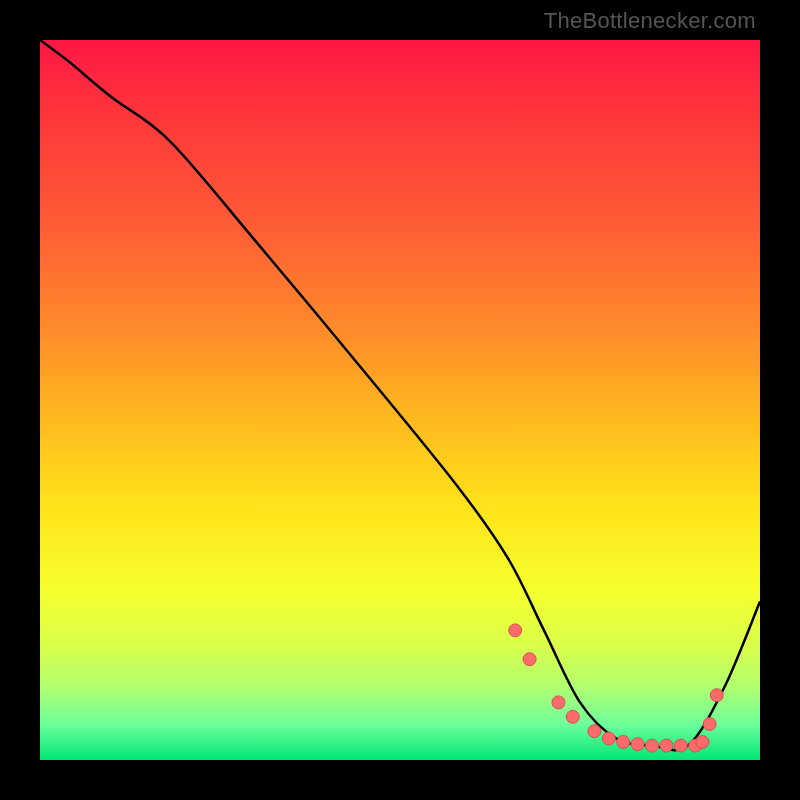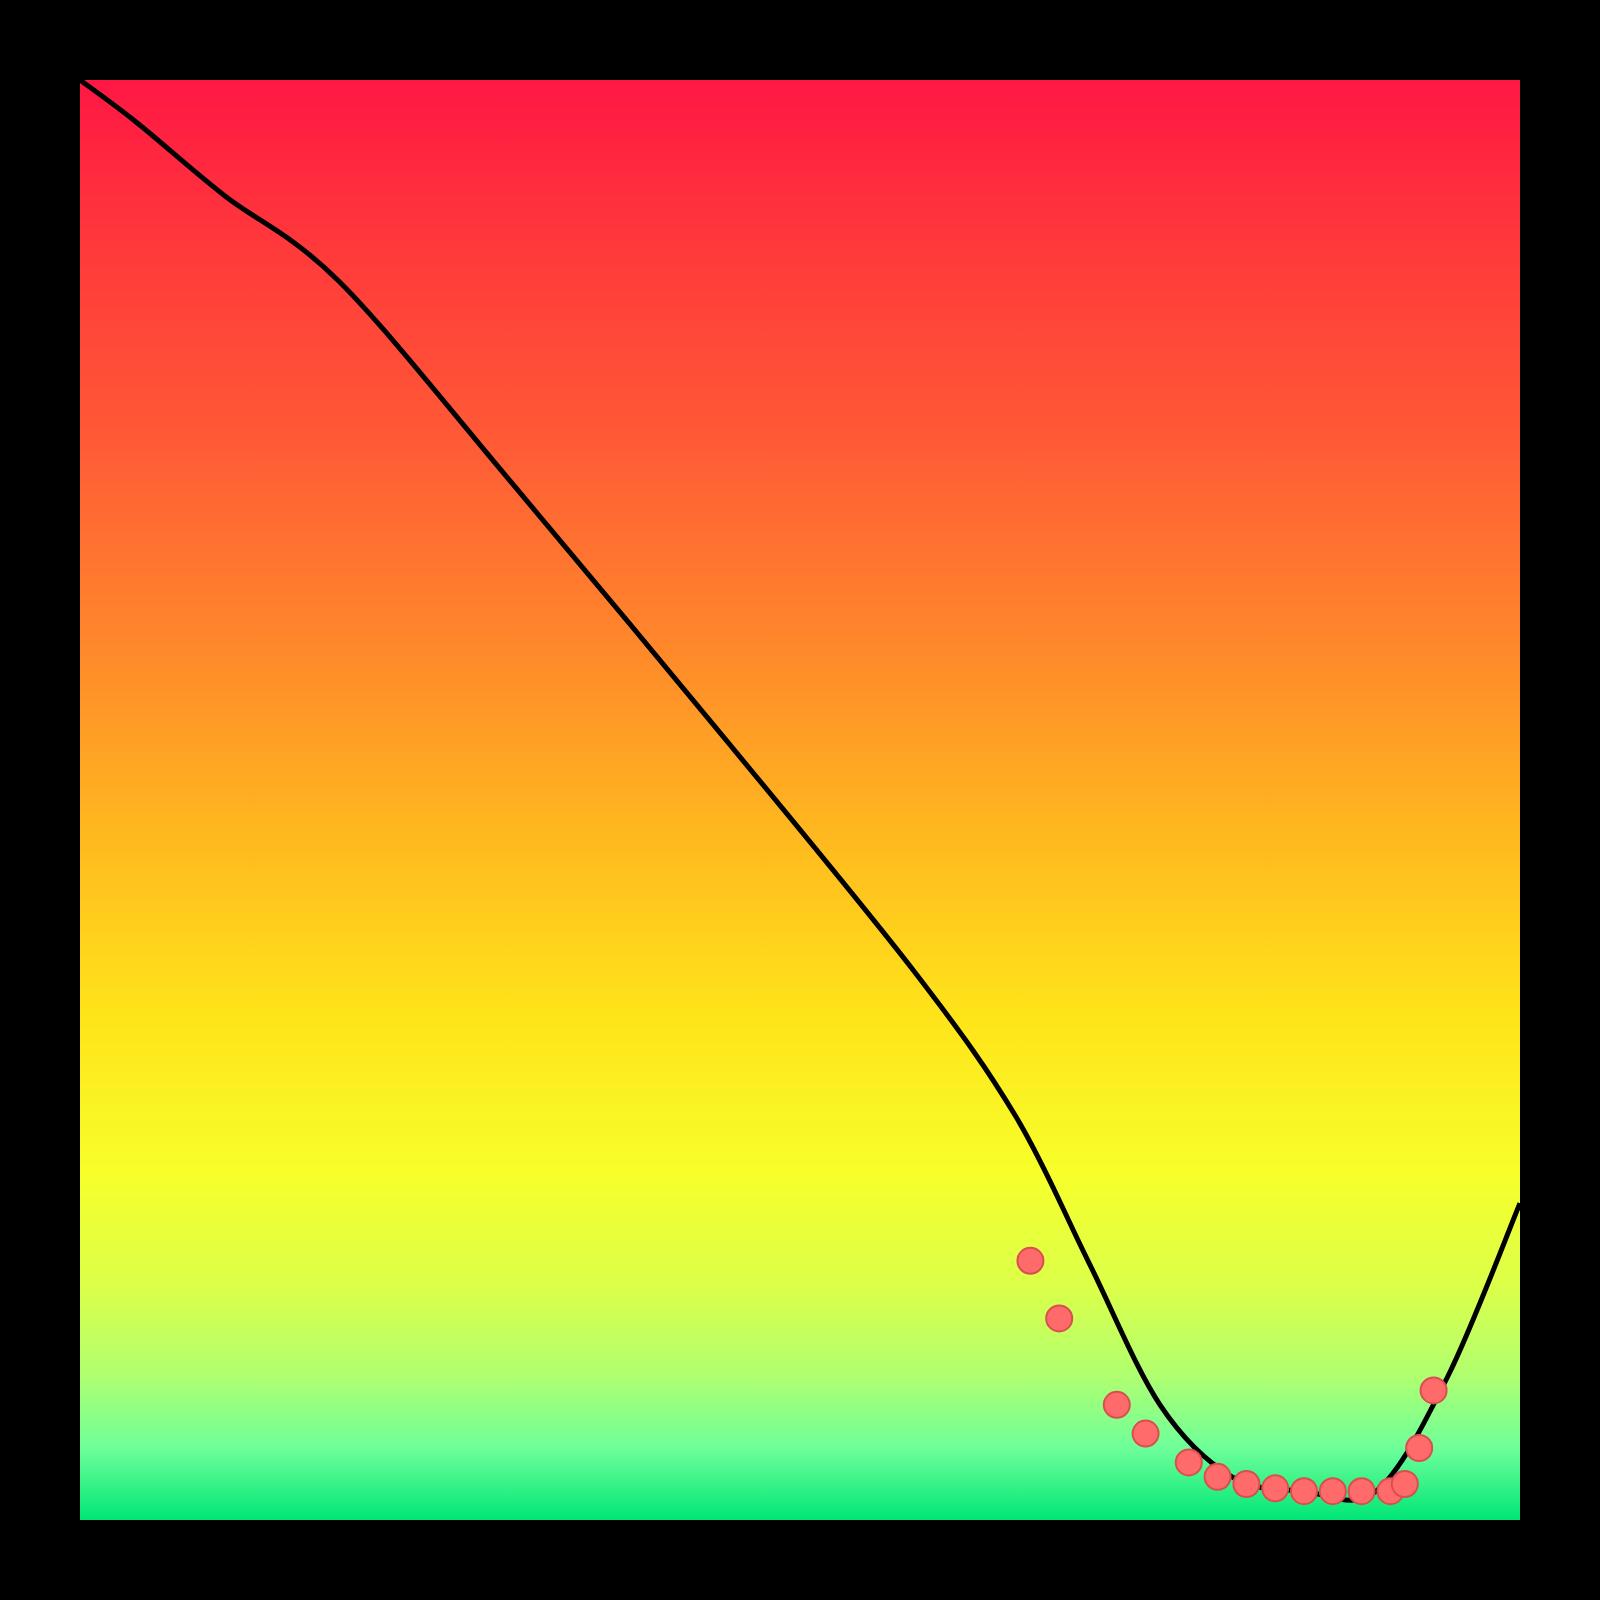--- a/index.html
+++ b/index.html
@@ -52,20 +52,21 @@
     left: 0;
     top: 0;
     width: 720px;
     height: 720px;
   }
 </style>
 </head>
 <body>
 
 <div class="frame">
+  <div class="attrib">TheBottlenecker.com</div>
 
   <div class="plot">
     <svg class="curve" viewBox="0 0 720 720" preserveAspectRatio="none">
       <path id="curve-path" fill="none" stroke-width="2.5" d="M 0,0 C 4.8,3.6000000000000036 16.8,12.00000000000002 28.8,21.600000000000023 C 40.8,31.200000000000024 55.2,44.400000000000034 72,57.60000000000002 C 88.8,70.80000000000001 105.6,76.79999999999995 129.6,100.79999999999995 C 153.6,124.79999999999995 183.6,163.20000000000002 216,201.60000000000002 C 248.4,240.00000000000003 290.4,290.4 324,331.2 C 357.6,372 393.59999999999997,415.2 417.59999999999997,446.4 C 441.59999999999997,477.59999999999997 453.6,494.4 468,518.4 C 482.4,542.4 491.99999999999994,566.4 503.99999999999994,590.4 C 516,614.4 528,644.4 540,662.4 C 552,680.4 564,691.1999999999999 576,698.4 C 588,705.6 600,704.4 612,705.6 C 624,706.8000000000001 636,715.2 648,705.6 C 660,696 672,672 684,648 C 696,624 714,576 720,561.6" stroke="#000000"></path>
       <g id="markers">
           <circle cx="475.20000000000005" cy="590.4" r="6.5" fill="#ff6b6b" stroke="#d94f4f" stroke-width="1"></circle>
           <circle cx="489.6" cy="619.2" r="6.5" fill="#ff6b6b" stroke="#d94f4f" stroke-width="1"></circle>
           <circle cx="518.4" cy="662.4" r="6.5" fill="#ff6b6b" stroke="#d94f4f" stroke-width="1"></circle>
           <circle cx="532.8" cy="676.8" r="6.5" fill="#ff6b6b" stroke="#d94f4f" stroke-width="1"></circle>
           <circle cx="554.4" cy="691.2" r="6.5" fill="#ff6b6b" stroke="#d94f4f" stroke-width="1"></circle>

